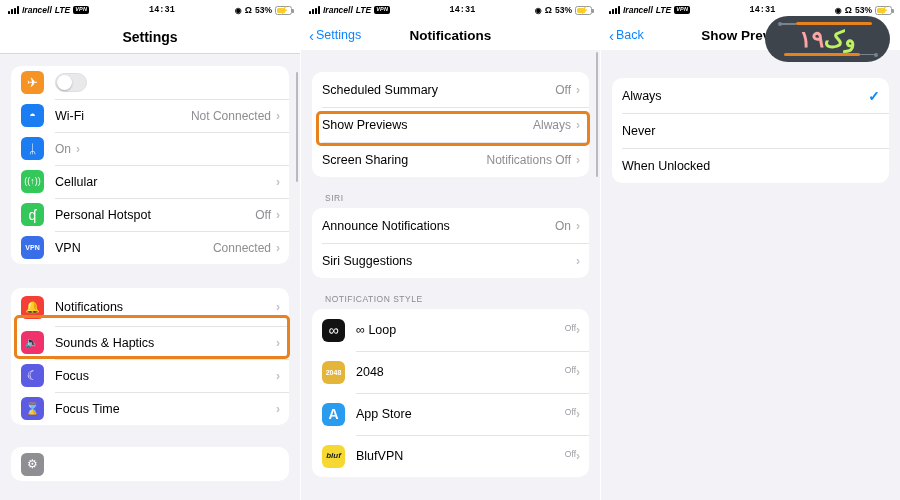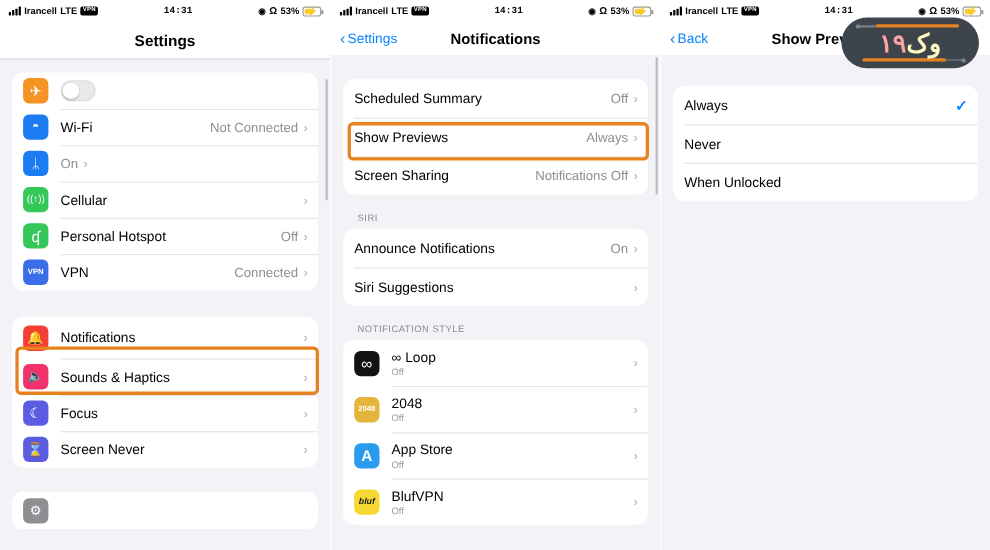--- a/index.html
+++ b/index.html
@@ -20,21 +20,21 @@
   .panel + .panel { border-left: 1px solid #ffffff; }
 
   
   .statusbar {
     height: 20px;
     display: flex; align-items: center;
     padding: 0 8px;
     font-size: 8.5px; font-weight: bold; color: #000;
     background: #fff;
   }
-  .sb-left { display: flex; align-items: center; gap: 3px; }
+  .sb-left { display: flex; align-items: center; gap: 3px; font-style: italic; }
   .sb-center { flex: 1; text-align: center; letter-spacing: .1px; font-family: Liberation Mono, monospace; }
   .sb-right { display: flex; align-items: center; gap: 3px; }
 
   .bars { display: flex; align-items: flex-end; gap: 1px; height: 8px; }
   .bars i { display: block; width: 2px; background: #000; border-radius: .5px; }
   .bars i:nth-child(1) { height: 3px; }
   .bars i:nth-child(2) { height: 5px; }
   .bars i:nth-child(3) { height: 6.5px; }
   .bars i:nth-child(4) { height: 8px; }
 
@@ -114,21 +114,21 @@
     width: 23px; height: 23px; border-radius: 5.5px;
     flex: 0 0 23px; margin-right: 11px;
     display: flex; align-items: center; justify-content: center;
     color: #fff; font-size: 13px; line-height: 1;
     overflow: hidden;
   }
   .ic.app-ic { border-radius: 6px; }
 
   .row-label { font-size: 12.5px; color: #000; flex: 1; }
   .row-label.app-name { font-size: 12.5px; font-weight: 400; }
-  .app-text { flex: 1; display: flex; flex-direction: column; justify-content: flex-start; gap: 1px; }
+  .app-text { flex: 1; display: flex; flex-direction: row; justify-content: flex-start; gap: 1px; }
   .app-sub { font-size: 8.5px; color: #9a9aa0; }
   .row-value { font-size: 12px; color: #8e8e93; margin-right: 5px; white-space: nowrap; }
   .chev-r { color: #c2c2c7; font-size: 12px; font-weight: 600; line-height: 1; }
   .check { color: #0a84ff; font-size: 14px; font-weight: 700; line-height: 1; }
 
   .sec-header {
     font-size: 8.5px; color: #8a8a8f; letter-spacing: .5px;
     padding: 16px 0 5px 13px; text-transform: uppercase;
   }
 
@@ -180,21 +180,21 @@
     position: absolute; width: 4px; height: 4px; border-radius: 50%;
     background: #7a838d;
   }
   .wm-dot.d1 { left: 4px; top: -0.5px; }
   .wm-dot.d2 { right: 4px; bottom: -0.5px; }
   .wm-text {
     position: absolute; left: 0; right: 0; top: 3px;
     text-align: center; font-size: 23px; font-weight: bold;
     line-height: 28px; letter-spacing: -1px;
   }
-  .wm-a { color: #fef9c3; }
+  .wm-a { color: #bef264; }
   .wm-b { color: #fca5a5; }
 </style>
 </head>
 <body>
 
 <div class="stage">
 
   <div class="panel">
 
     <div class="statusbar">
@@ -277,21 +277,21 @@
           <span class="row-label">Sounds &amp; Haptics</span>
           <span class="chev-r">›</span>
         </div>
         <div class="row">
           <span class="ic" style="background:#5b5ce2;font-size:13px">☾</span>
           <span class="row-label">Focus</span>
           <span class="chev-r">›</span>
         </div>
         <div class="row">
           <span class="ic" style="background:#5b5ce2;font-size:12px">⌛</span>
-          <span class="row-label">Screen Never</span>
+          <span class="row-label">Focus Time</span>
           <span class="chev-r">›</span>
         </div>
       </div>
 
       <div class="group" style="margin-top:22px">
         <div class="row" style="min-height:34px">
           <span class="ic" style="background:#8e8e93;font-size:12px">⚙</span>
           <span class="row-label"></span>
         </div>
       </div>

